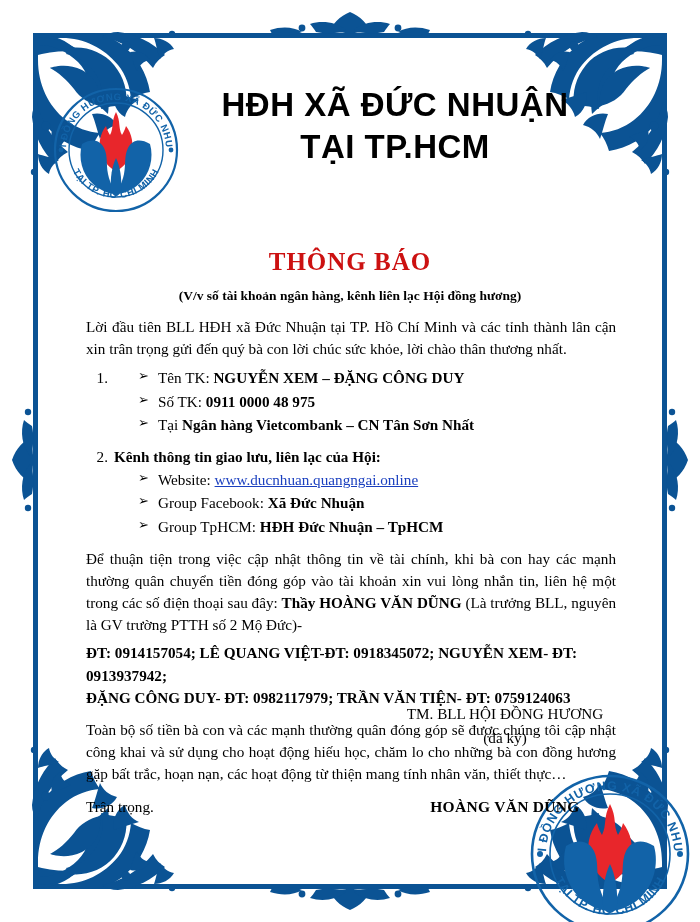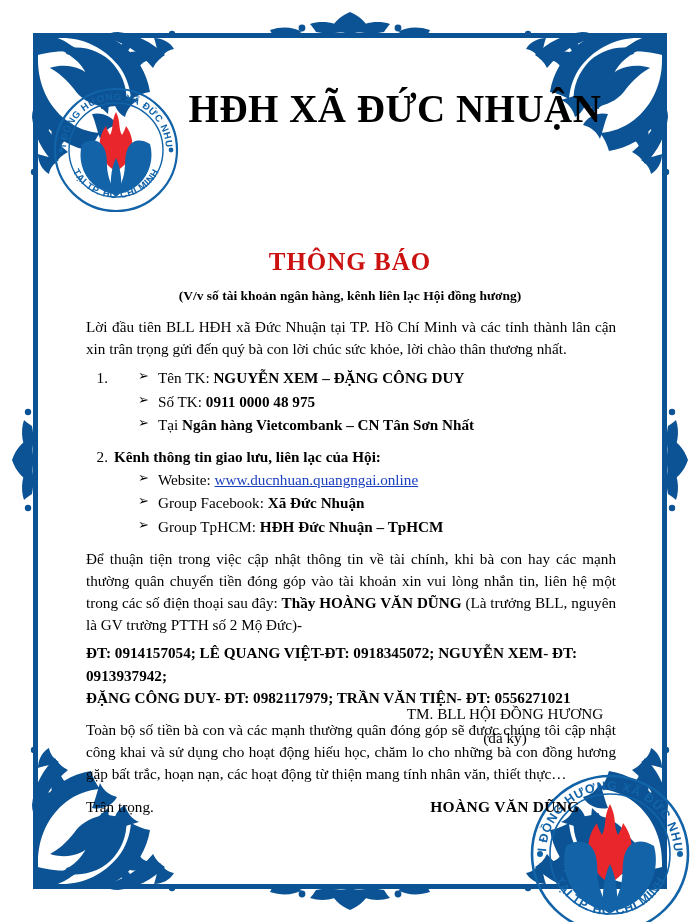--- a/index.html
+++ b/index.html
@@ -57,23 +57,23 @@
 
   
   .doc-header {
     position: absolute;
     left: 140px;
     top: 84px;
     width: 510px;
     text-align: center;
   }
   .doc-header .hline {
-    font-family: Liberation Serif, serif;
+    font-family: Liberation Sans, sans-serif;
     font-weight: bold;
-    font-size: 39px;
+    font-size: 33px;
     letter-spacing: 0.5px;
     line-height: 1.28;
     color: #000000;
     white-space: nowrap;
   }
 
   
   .title-block {
     position: absolute;
     left: 70px;
@@ -368,20 +368,21 @@
       <circle cx="152" cy="82" r="3" fill="#1263a8"></circle>
       <path d="M82 32 C75 46 79 53 74 63 C70 56 69 51 69 51 C61 61 58 75 62 87 C66 100 75 108 82 111 C89 108 98 100 102 87 C106 75 103 61 95 51 C95 51 94 56 90 63 C85 53 89 46 82 32 Z" fill="#e8262b"></path>
       <path d="M38 74 C33 92 38 113 52 126 C62 135 74 139 82 139 C82 139 74 126 71 113 C68 100 71 90 66 79 C61 69 51 66 38 74 Z" fill="#1263a8"></path>
       <path d="M126 74 C131 92 126 113 112 126 C102 135 90 139 82 139 C82 139 90 126 93 113 C96 100 93 90 98 79 C103 69 113 66 126 74 Z" fill="#1263a8"></path>
       <path d="M82 92 C77 102 74 118 75 133 C76 138 79 141 82 141 C85 141 88 138 89 133 C90 118 87 102 82 92 Z" fill="#1263a8"></path>
     </svg>
   </div>
 
   <div class="doc-header">
     <div class="hline">HĐH XÃ ĐỨC NHUẬN</div>
+    <div class="hline">TẠI TP.HCM</div>
   </div>
 
   <div class="title-block">
     <div class="main-title">THÔNG BÁO</div>
     <div class="subtitle">(V/v số tài khoản ngân hàng, kênh liên lạc Hội đồng hương)</div>
   </div>
 
   <div class="body-wrap">
 
     <p class="para">Lời đầu tiên BLL HĐH xã Đức Nhuận tại TP. Hồ Chí Minh và các tỉnh thành lân cận xin trân trọng gửi đến quý bà con lời chúc sức khỏe, lời chào thân thương nhất.</p>
@@ -426,21 +427,21 @@
         </ul>
       </li>
 
     </ol>
 
     <p class="para tight">
       <span>Để thuận tiện trong việc cập nhật thông tin về tài chính, khi bà con hay các mạnh thường quân chuyển tiền đóng góp vào tài khoản xin vui lòng nhắn tin, liên hệ một trong các số điện thoại sau đây: </span><span class="b">Thầy HOÀNG VĂN DŨNG</span><span> (Là trưởng BLL, nguyên là GV trường PTTH số 2 Mộ Đức)-</span>
     </p>
     <div class="phone-block">
       <div class="phone-line">ĐT: 0914157054; LÊ QUANG VIỆT-ĐT: 0918345072; NGUYỄN XEM- ĐT: 0913937942;</div>
-      <div class="phone-line">ĐẶNG CÔNG DUY- ĐT: 0982117979; TRẦN VĂN TIỆN- ĐT: 0556271021</div>
+      <div class="phone-line">ĐẶNG CÔNG DUY- ĐT: 0982117979; TRẦN VĂN TIỆN- ĐT: 0759124063</div>
     </div>
 
     <p class="para" style="margin-top:10px;">Toàn bộ số tiền bà con và các mạnh thường quân đóng góp sẽ được chúng tôi cập nhật công khai và sử dụng cho hoạt động hiếu học, chăm lo cho những bà con đồng hương gặp bất trắc, hoạn nạn, các hoạt động từ thiện mang tính nhân văn, thiết thực…</p>
 
     <p class="para" style="margin-top:10px;">Trân trọng.</p>
   </div>
 
   <div class="sign-block">
     <div class="sline">TM. BLL HỘI ĐỒNG HƯƠNG</div>
     <div class="sline">(đã ký)</div>

